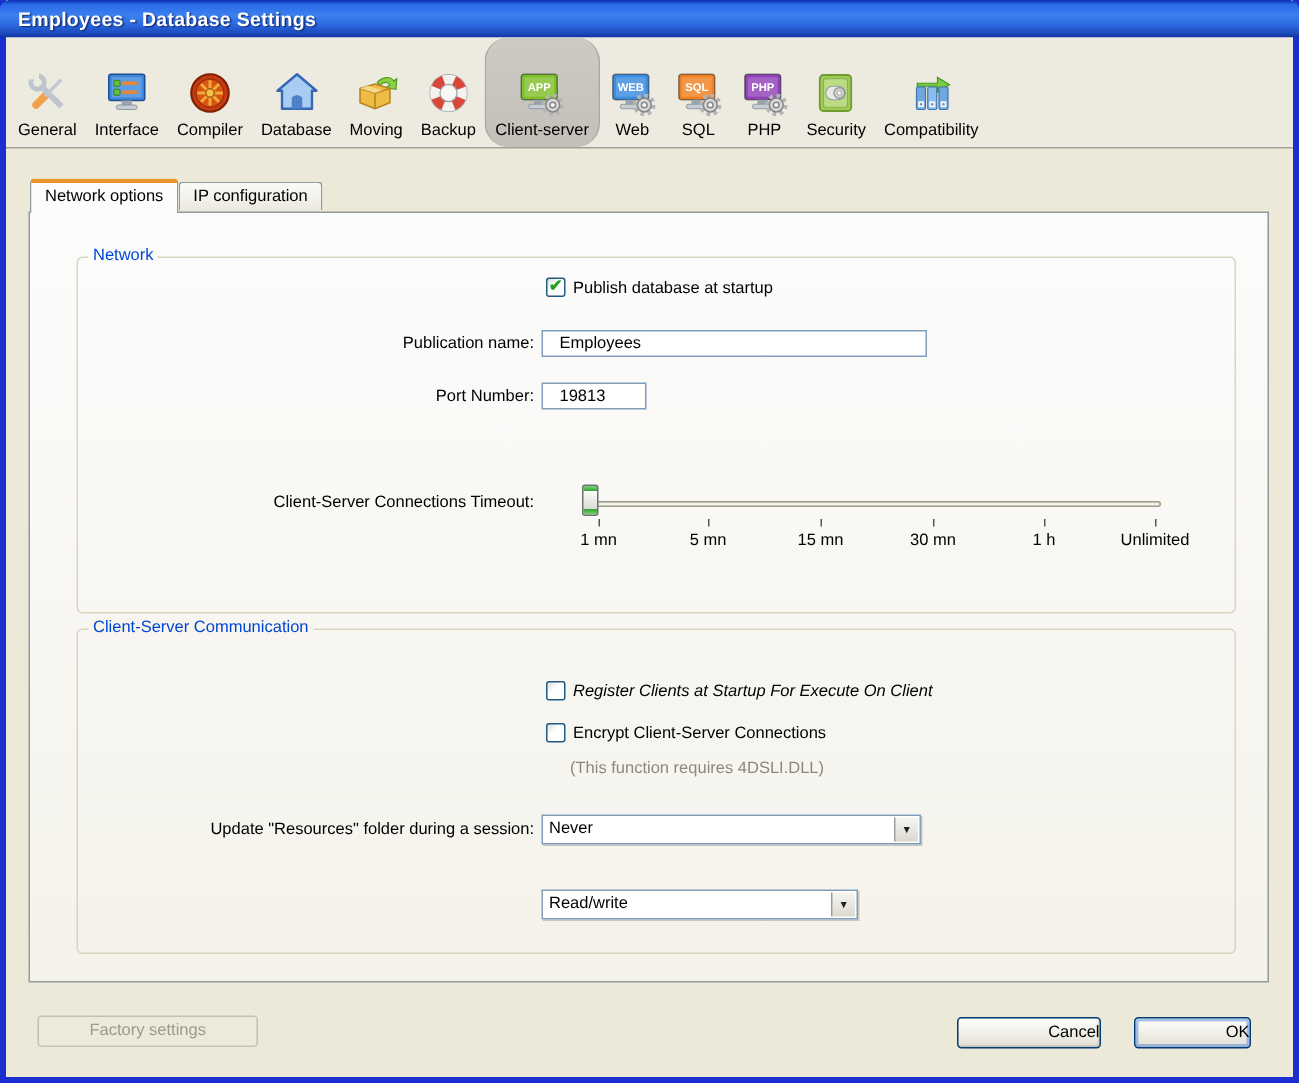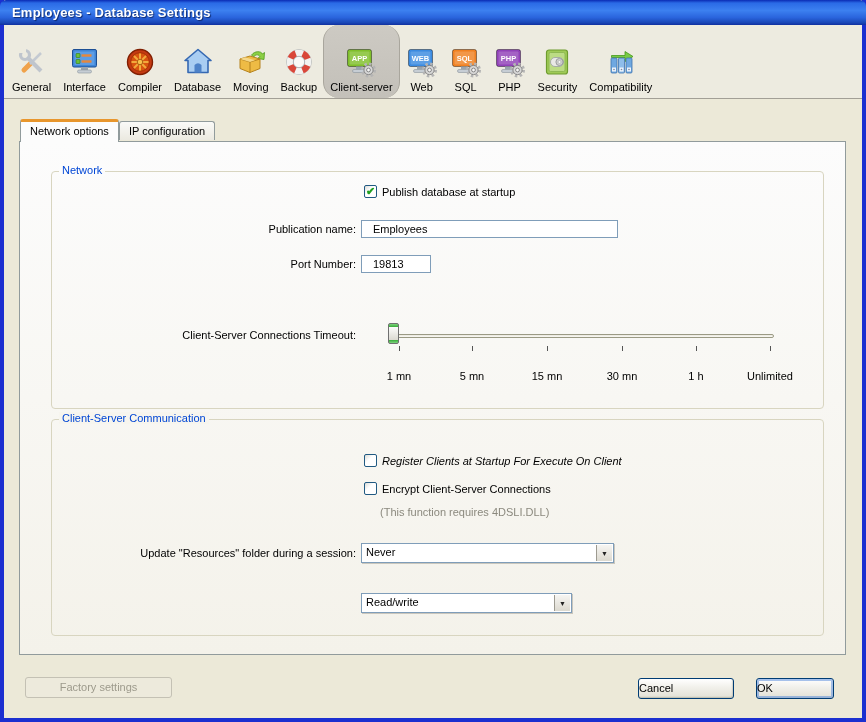--- a/index.html
+++ b/index.html
@@ -117,26 +117,26 @@
     background:linear-gradient(180deg,#e9e7dd,#fbfaf6);
   }
   .slider .thumb {
     position:absolute; left:0px; top:1px; width:11px; height:21px;
     border:1px solid #707070; border-radius:2px;
     background:linear-gradient(180deg,#8fdc8f 0%,#2ca52c 17%,#f6f6f4 17%,#e2e0d8 80%,#2ca52c 80%,#8fdc8f 100%);
     background:linear-gradient(180deg,#7fd47f 0%,#2ca52c 18%,#fbfbfa 18%,#dcdad2 82%,#2ca52c 82%,#7fd47f 100%);
     cursor:pointer;
   }
   .slider .tick { position:absolute; top:24px; width:1px; height:5px; background:#555; }
-  .slider .tick-label { position:absolute; top:32px; width:80px; text-align:center; white-space:nowrap;margin-top:16px; }
+  .slider .tick-label { position:absolute; top:32px; width:80px; text-align:center; white-space:nowrap; }
   
   .xp-btn {
     position:absolute; border:1px solid #003c74; border-radius:3px;
     background:linear-gradient(180deg,#ffffff,#f1f0ea 45%,#e6e4da 88%,#d8d6ca);
-    font:11px "Liberation Sans",sans-serif; text-align:left;
+    font:11px "Liberation Sans",sans-serif; text-align:right;
     box-shadow: inset -1px -1px 1px rgba(150,150,130,0.35);
     cursor:pointer;
   }
   .xp-btn.default { box-shadow: inset 0 0 0 2px rgba(94,144,221,0.55); }
   .btn-disabled {
     position:absolute; border:1px solid #c4c1b4; border-radius:3px;
     background:#edeadc; color:#9d9a8c; text-align:center; cursor:default;
   }
 </style>
 </head>

